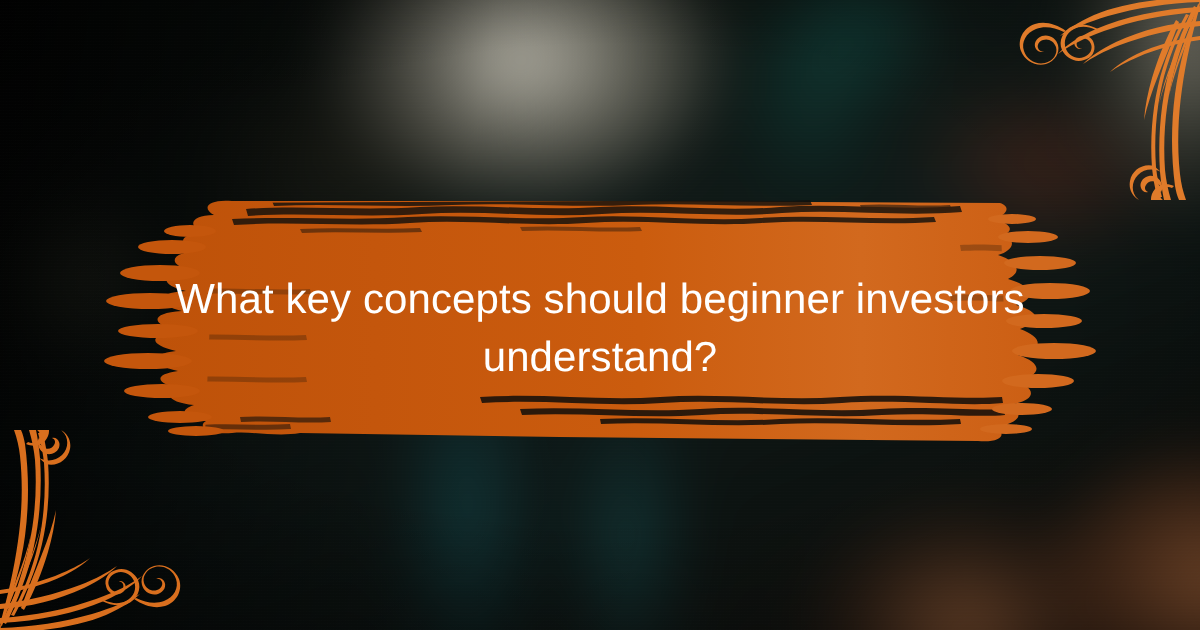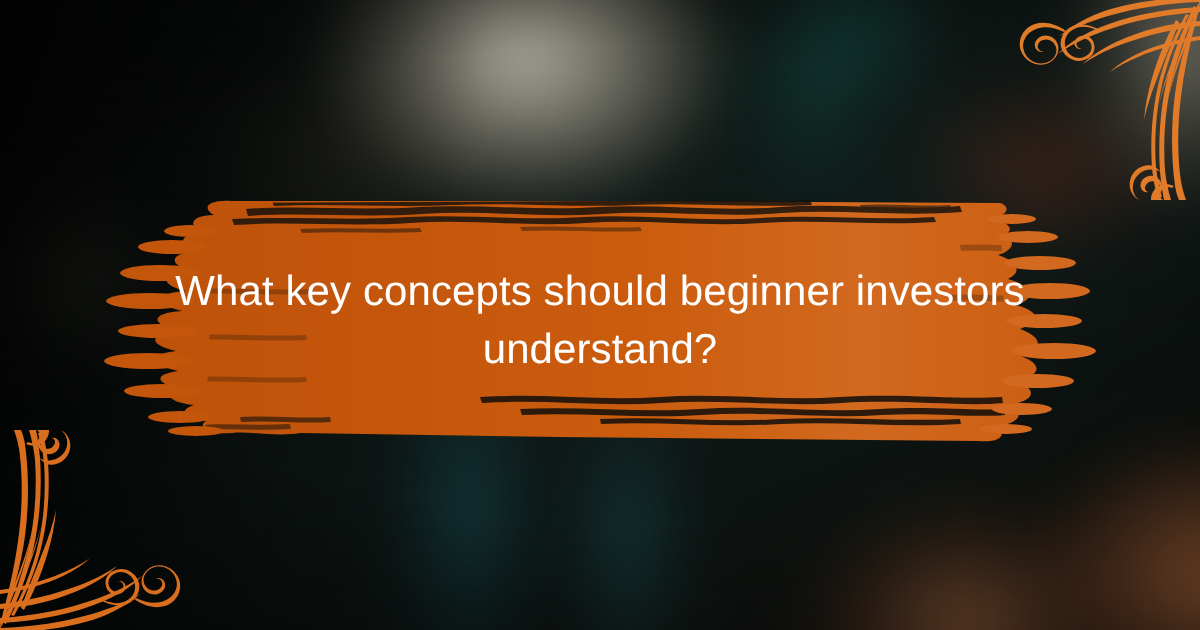--- a/index.html
+++ b/index.html
@@ -79,21 +79,21 @@
     top: 185px;
     width: 1200px;
     height: 265px;
   }
   .brush-wrap svg { display: block; width: 100%; height: 100%; }
 
   
   .headline {
     position: absolute;
     left: 160px;
-    top: 262px;
+    top: 270px;
     width: 880px;
     text-align: center;
     color: #ffffff;
     font-family: "Liberation Sans", sans-serif;
     font-size: 42px;
     font-weight: 400;
     line-height: 1.37;
     letter-spacing: 0.1px;
     text-rendering: geometricPrecision;
   }

